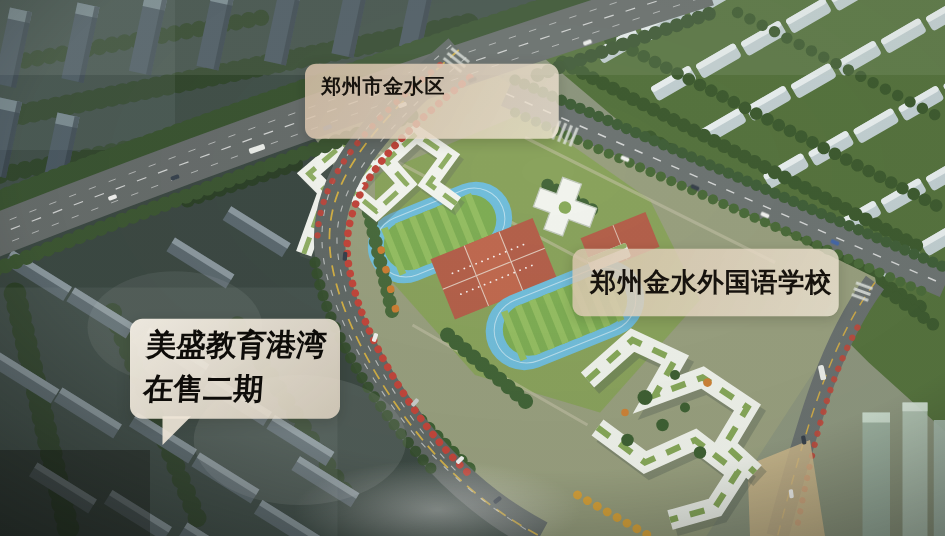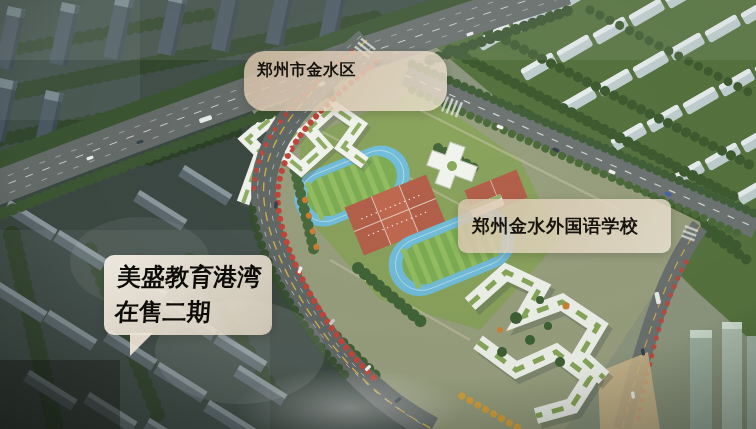--- a/index.html
+++ b/index.html
@@ -8,29 +8,29 @@
     font-family:"Liberation Sans","DejaVu Sans",sans-serif;
     background:#8e977f;
   }
   .stage svg{position:absolute;left:0;top:0;display:block;}
   .label{
     position:absolute;box-sizing:border-box;color:#17130e;
     font-weight:800;z-index:10;
     box-shadow:0 3px 10px rgba(30,25,15,.18);
   }
   .label-top{
-    left:244px;top:51px;width:203px;height:60px;border-radius:21px;
+    left:244px;top:51px;width:203px;height:60px;border-radius:9px;
     background:linear-gradient(118deg,rgba(213,191,167,.88),rgba(239,228,211,.80));
     padding:6px 0 0 13px;font-size:16px;line-height:25px;letter-spacing:.5px;
   }
   .label-right{
     left:458px;top:199px;width:213px;height:54px;border-radius:9px;
     background:linear-gradient(118deg,rgba(216,196,172,.86),rgba(240,230,214,.78));
     display:flex;align-items:center;padding-left:14px;
-    font-size:18px;letter-spacing:.5px;
+    font-size:21px;letter-spacing:.5px;
   }
   .bubble{
     left:104px;top:255px;width:168px;height:80px;border-radius:10px;
     background:linear-gradient(142deg,rgba(245,239,229,.95),rgba(224,212,194,.86));
     padding:4px 0 0 12px;font-size:24px;font-weight:900;line-height:35px;
     color:#0e0c09;
   }
   .bubble-inner{transform:skewX(-4deg);}
   .bubble-tail{
     position:absolute;left:26px;bottom:-21px;width:0;height:0;

